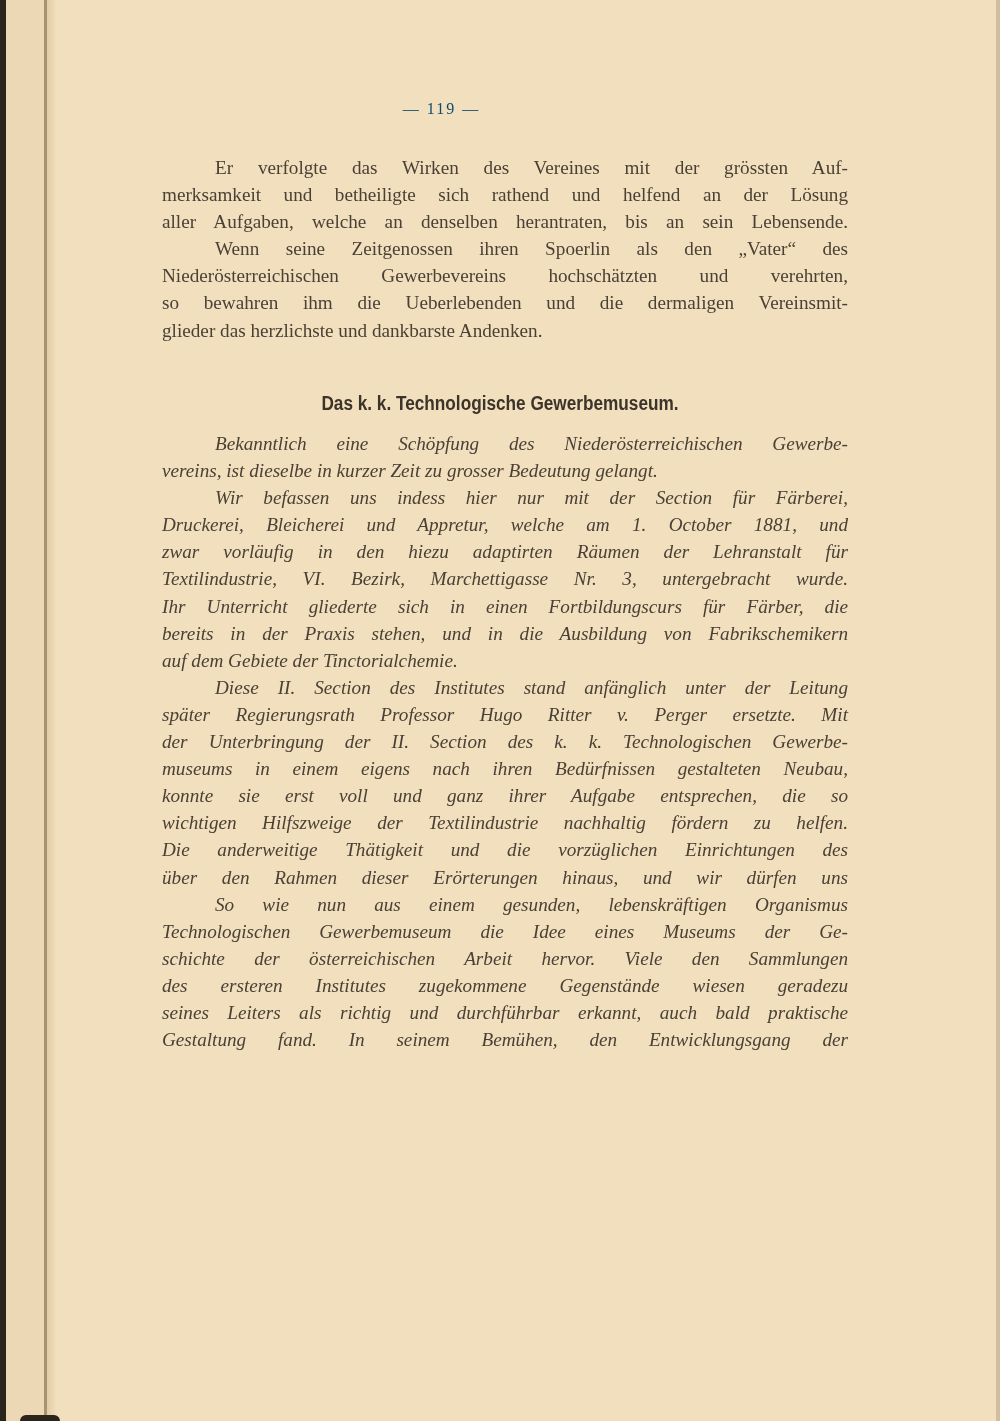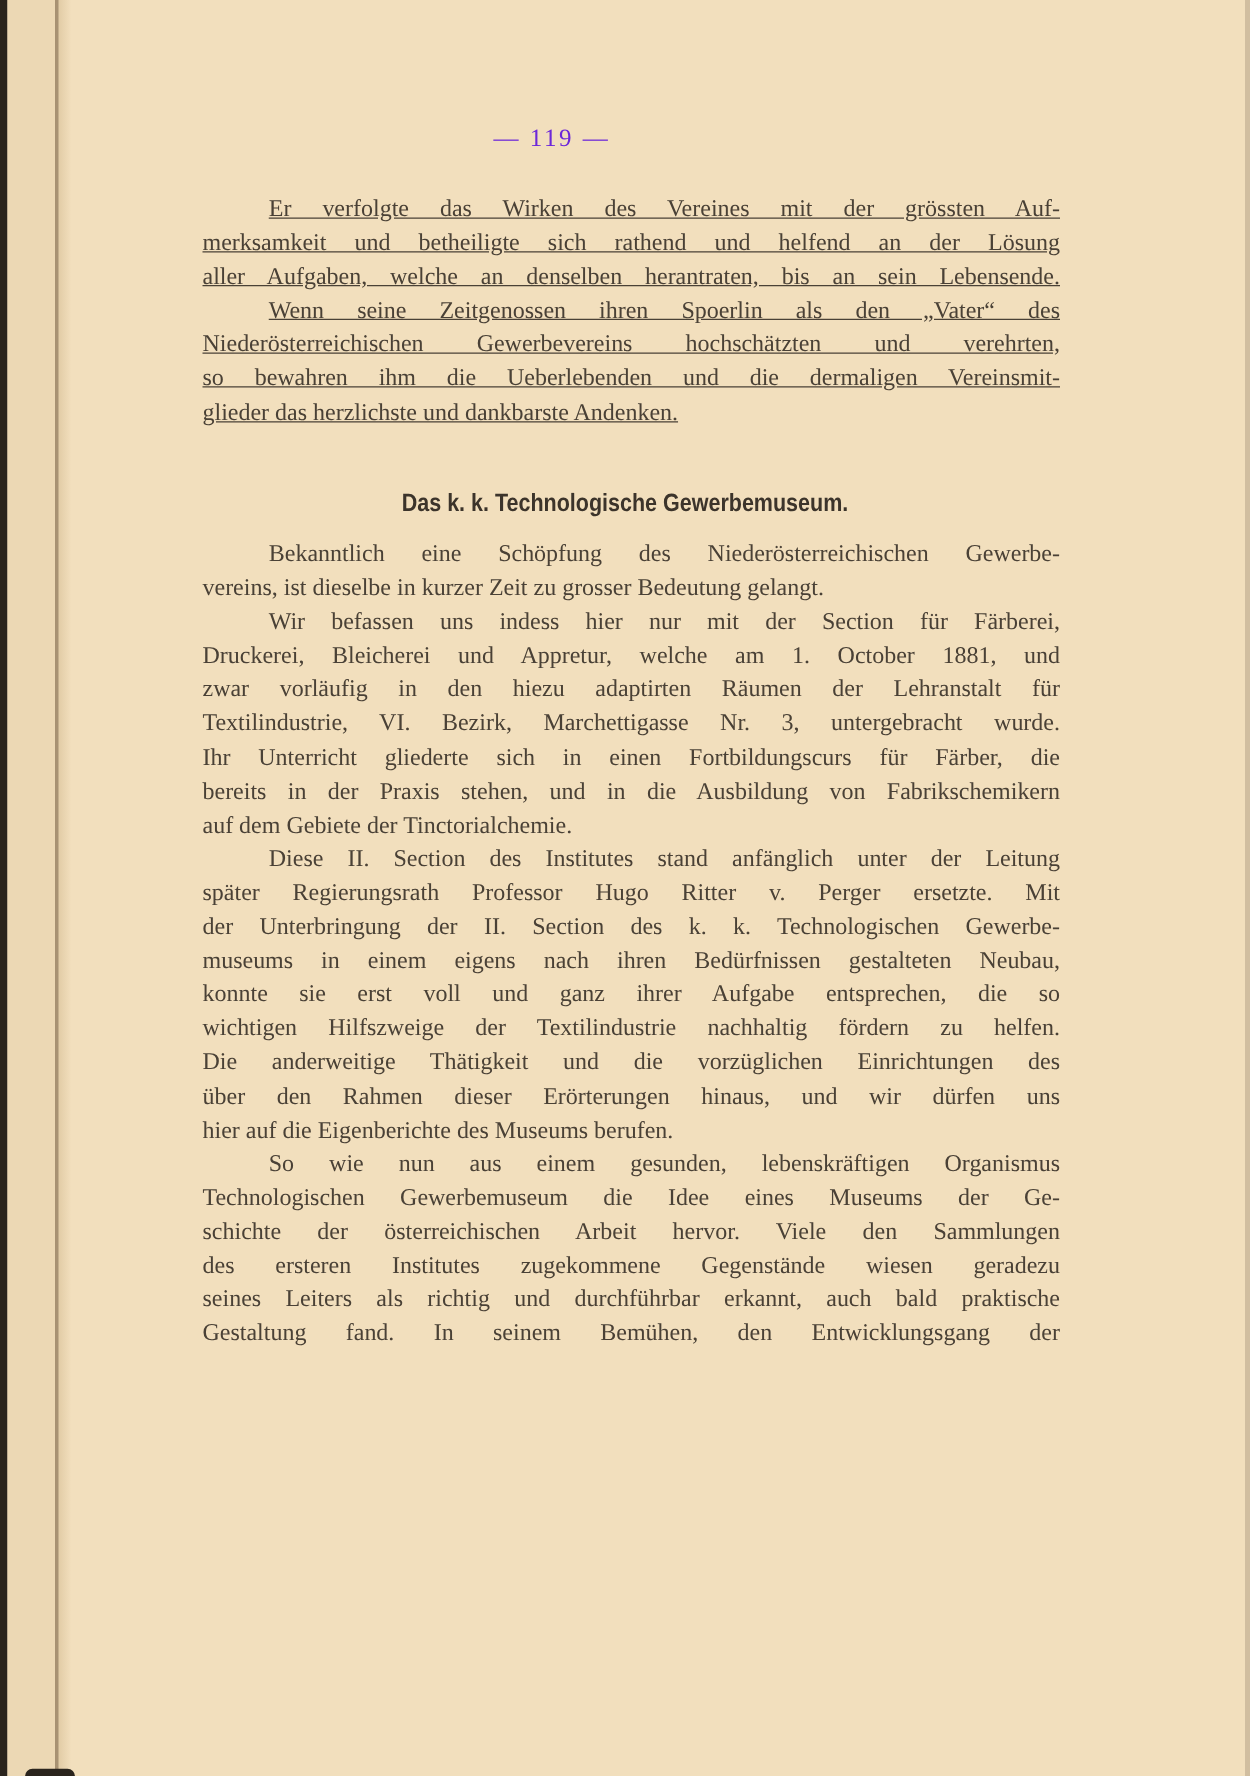--- a/index.html
+++ b/index.html
@@ -11,21 +11,21 @@
   }
   .left-edge { position:absolute; left:0; top:0; width:6px; height:1421px; background:#2a241d; }
   .left-strip { position:absolute; left:6px; top:0; width:39px; height:1421px; background:#ecd8b4; }
   .gutter-line { position:absolute; left:44px; top:0; width:3px; height:1421px; background:#9b8566; opacity:0.85; }
   .gutter-shade { position:absolute; left:47px; top:0; width:10px; height:1421px; background:linear-gradient(to right,#e2cca6,#f2dfbd); }
   .right-edge { position:absolute; right:0; top:0; width:4px; height:1421px; background:#d1bea0; }
   .bottom-dark { position:absolute; left:20px; bottom:0; width:40px; height:6px; background:#2a241d; border-radius:10px 10px 0 0; }
 
   .page-number {
     position:absolute; top:100px; left:0; width:883px; text-align:center;
-    font-size:20px; letter-spacing:2px; color:#6d28d9;
+    font-size:16px; letter-spacing:2px; color:#0c4a6e;
   }
   .text-block {
     position:absolute; left:162px; width:686px;
     font-size:19.2px; line-height:27.1px; text-align:justify;
   }
   .text-block .line { display:block; text-align:justify; text-align-last:justify; white-space:nowrap; }
   .text-block .line.last { text-align-last:left; }
   .text-block .line.indent { padding-left:53px; }
   .heading {
     position:absolute; top:392px; left:0; width:1000px; text-align:center;
@@ -38,53 +38,52 @@
 
 <div class="left-edge"></div>
 <div class="left-strip"></div>
 <div class="gutter-line"></div>
 <div class="gutter-shade"></div>
 <div class="right-edge"></div>
 <div class="bottom-dark"></div>
 
 <div class="page-number">— 119 —</div>
 
-<div class="text-block" style="top:154px;text-decoration:underline;">
+<div class="text-block" style="top:154px;">
   <span class="line indent">Er verfolgte das Wirken des Vereines mit der grössten Auf-</span>
   <span class="line">merksamkeit und betheiligte sich rathend und helfend an der Lösung</span>
   <span class="line">aller Aufgaben, welche an denselben herantraten, bis an sein Lebensende.</span>
   <span class="line indent">Wenn seine Zeitgenossen ihren Spoerlin als den „Vater“ des</span>
   <span class="line">Niederösterreichischen Gewerbevereins hochschätzten und verehrten,</span>
   <span class="line">so bewahren ihm die Ueberlebenden und die dermaligen Vereinsmit-</span>
   <span class="line last">glieder das herzlichste und dankbarste Andenken.</span>
 </div>
 
 <div class="heading">Das k. k. Technologische Gewerbemuseum.</div>
 
-<div class="text-block" style="top:430px;">
+<div class="text-block" style="top:430px;font-style:italic;">
   <span class="line indent">Bekanntlich eine Schöpfung des Niederösterreichischen Gewerbe-</span>
   <span class="line last">vereins, ist dieselbe in kurzer Zeit zu grosser Bedeutung gelangt.</span>
 
   <span class="line indent">Wir befassen uns indess hier nur mit der Section für Färberei,</span>
   <span class="line">Druckerei, Bleicherei und Appretur, welche am 1. October 1881, und</span>
   <span class="line">zwar vorläufig in den hiezu adaptirten Räumen der Lehranstalt für</span>
   <span class="line">Textilindustrie, VI. Bezirk, Marchettigasse Nr. 3, untergebracht wurde.</span>
   <span class="line">Ihr Unterricht gliederte sich in einen Fortbildungscurs für Färber, die</span>
   <span class="line">bereits in der Praxis stehen, und in die Ausbildung von Fabrikschemikern</span>
   <span class="line last">auf dem Gebiete der Tinctorialchemie.</span>
 
   <span class="line indent">Diese II. Section des Institutes stand anfänglich unter der Leitung</span>
   <span class="line">später Regierungsrath Professor Hugo Ritter v. Perger ersetzte. Mit</span>
   <span class="line">der Unterbringung der II. Section des k. k. Technologischen Gewerbe-</span>
   <span class="line">museums in einem eigens nach ihren Bedürfnissen gestalteten Neubau,</span>
   <span class="line">konnte sie erst voll und ganz ihrer Aufgabe entsprechen, die so</span>
   <span class="line">wichtigen Hilfszweige der Textilindustrie nachhaltig fördern zu helfen.</span>
   <span class="line">Die anderweitige Thätigkeit und die vorzüglichen Einrichtungen des</span>
   <span class="line">über den Rahmen dieser Erörterungen hinaus, und wir dürfen uns</span>
-  <span class="line last">hier auf die Eigenberichte des Museums berufen.</span>
 
   <span class="line indent">So wie nun aus einem gesunden, lebenskräftigen Organismus</span>
   <span class="line">Technologischen Gewerbemuseum die Idee eines Museums der Ge-</span>
   <span class="line">schichte der österreichischen Arbeit hervor. Viele den Sammlungen</span>
   <span class="line">des ersteren Institutes zugekommene Gegenstände wiesen geradezu</span>
   <span class="line">seines Leiters als richtig und durchführbar erkannt, auch bald praktische</span>
   <span class="line">Gestaltung fand. In seinem Bemühen, den Entwicklungsgang der</span>
 </div>
 
 </body></html>

